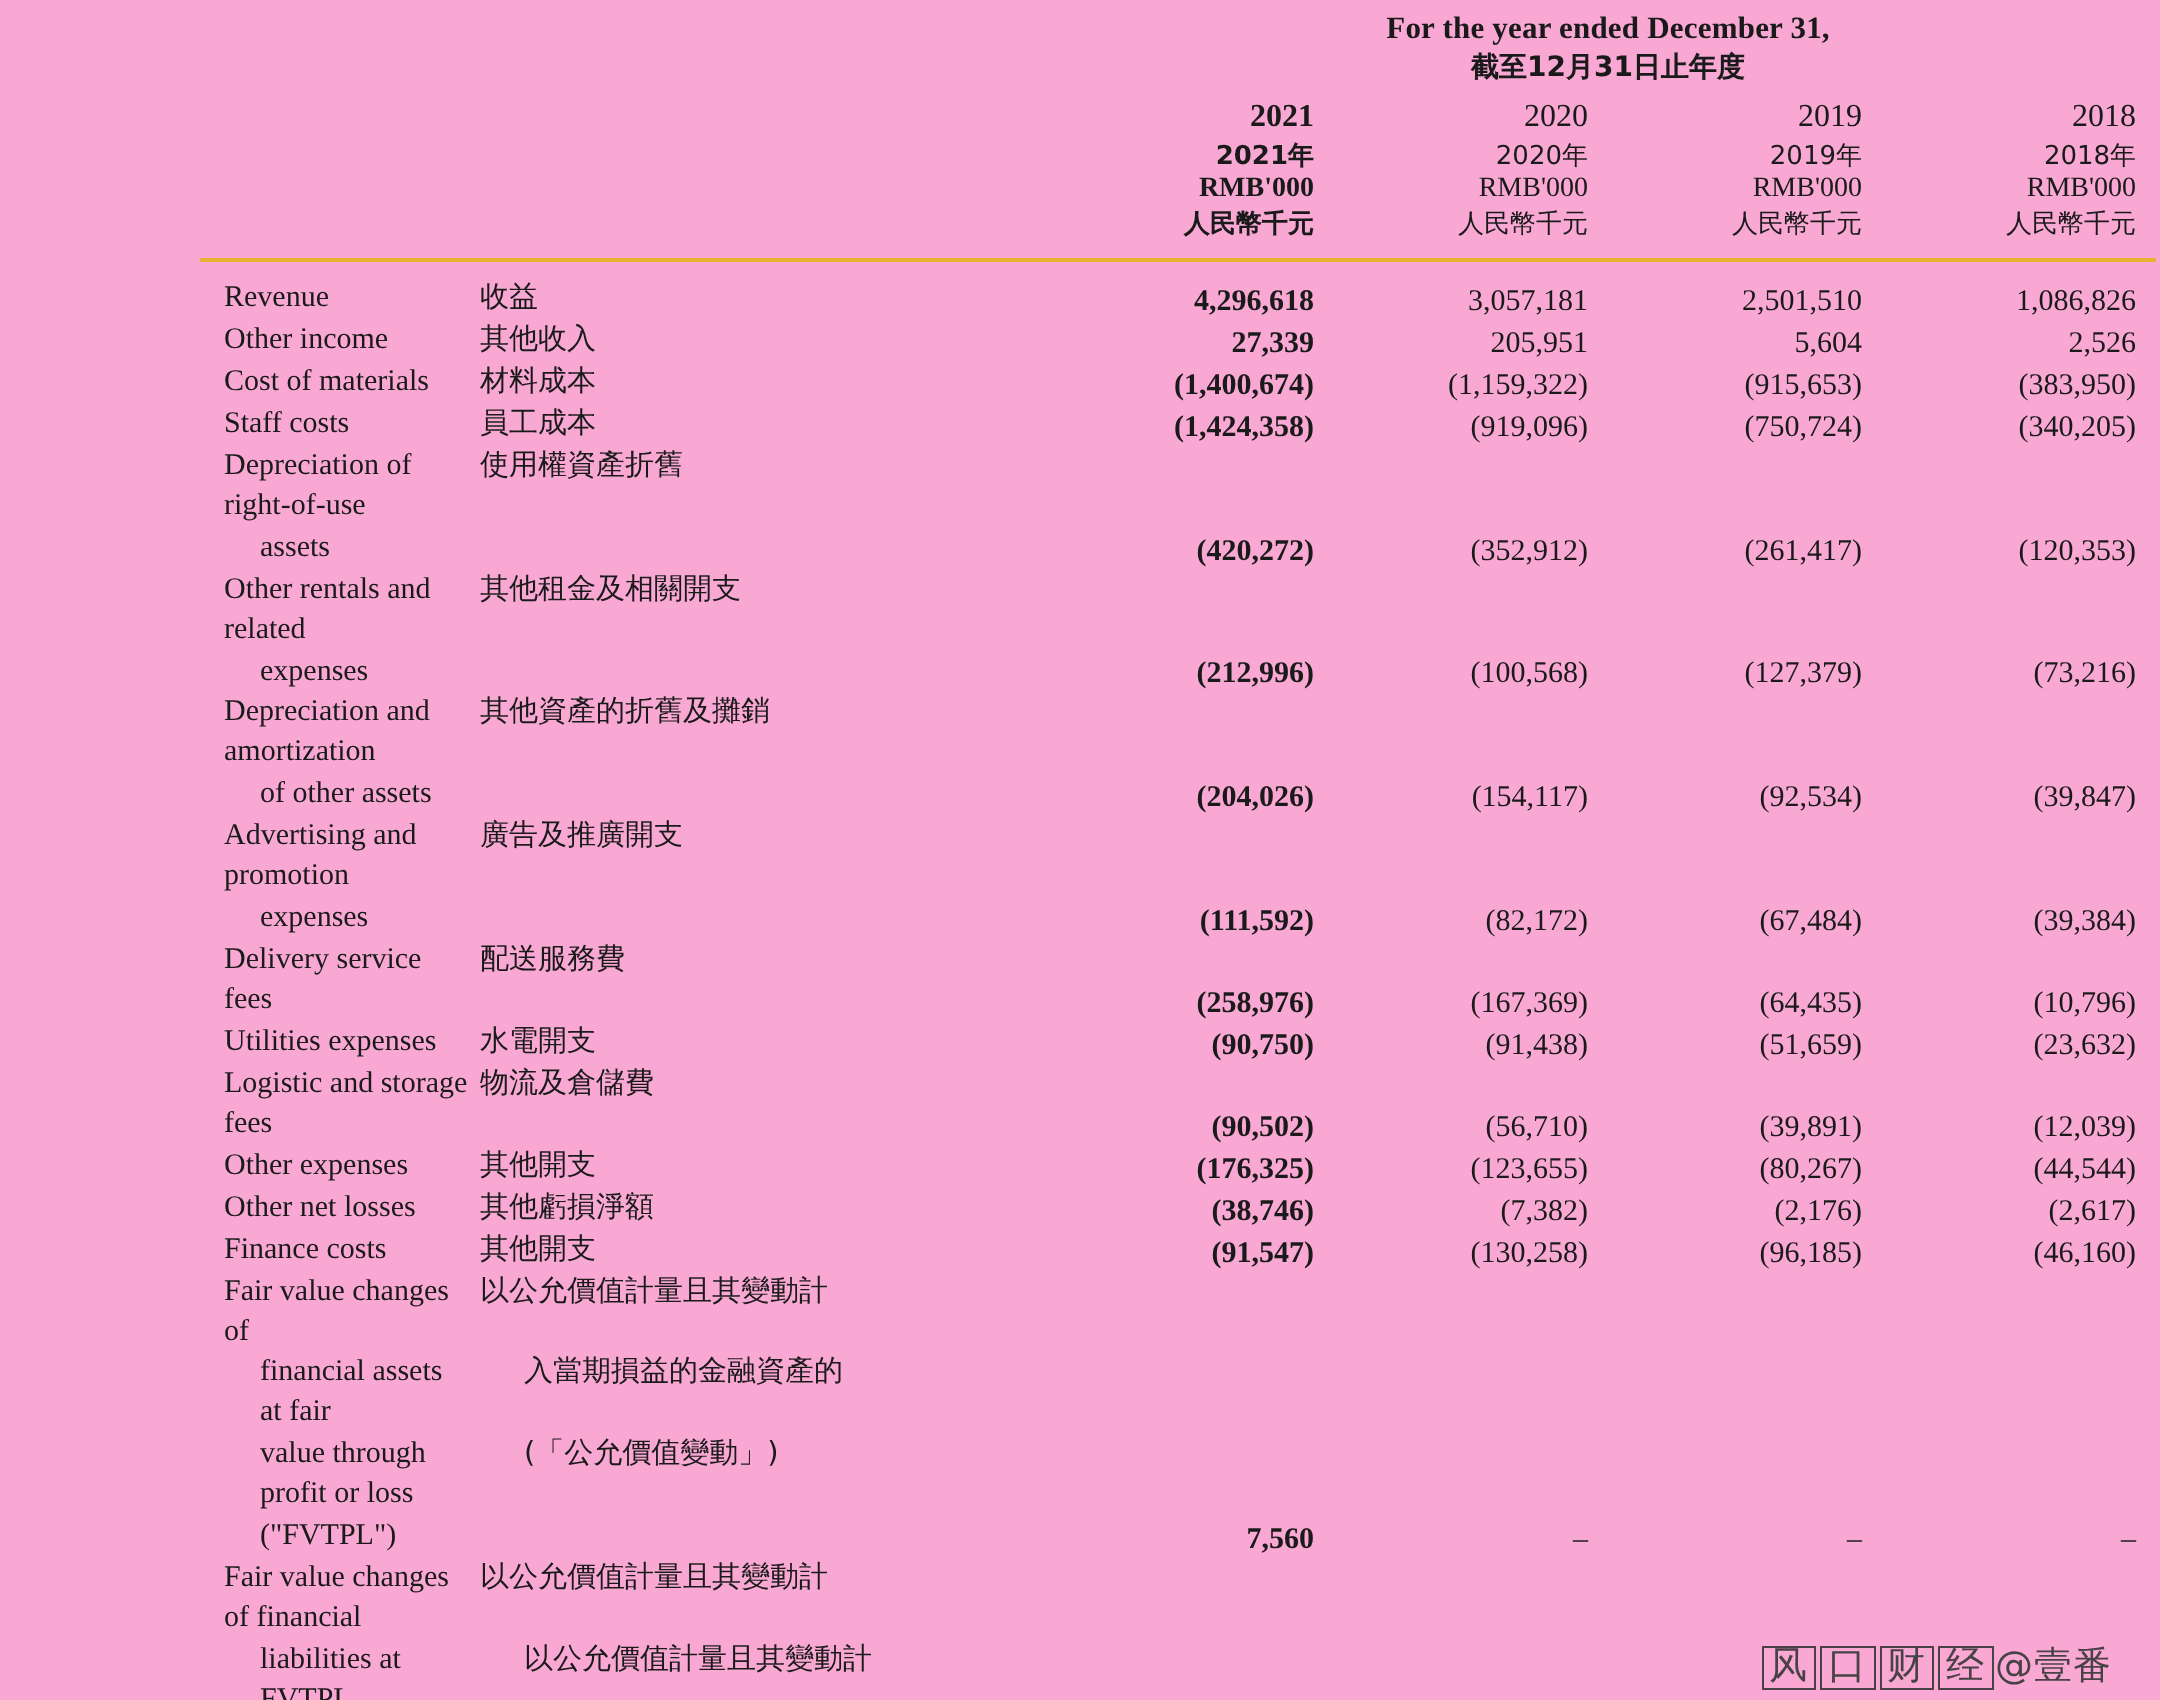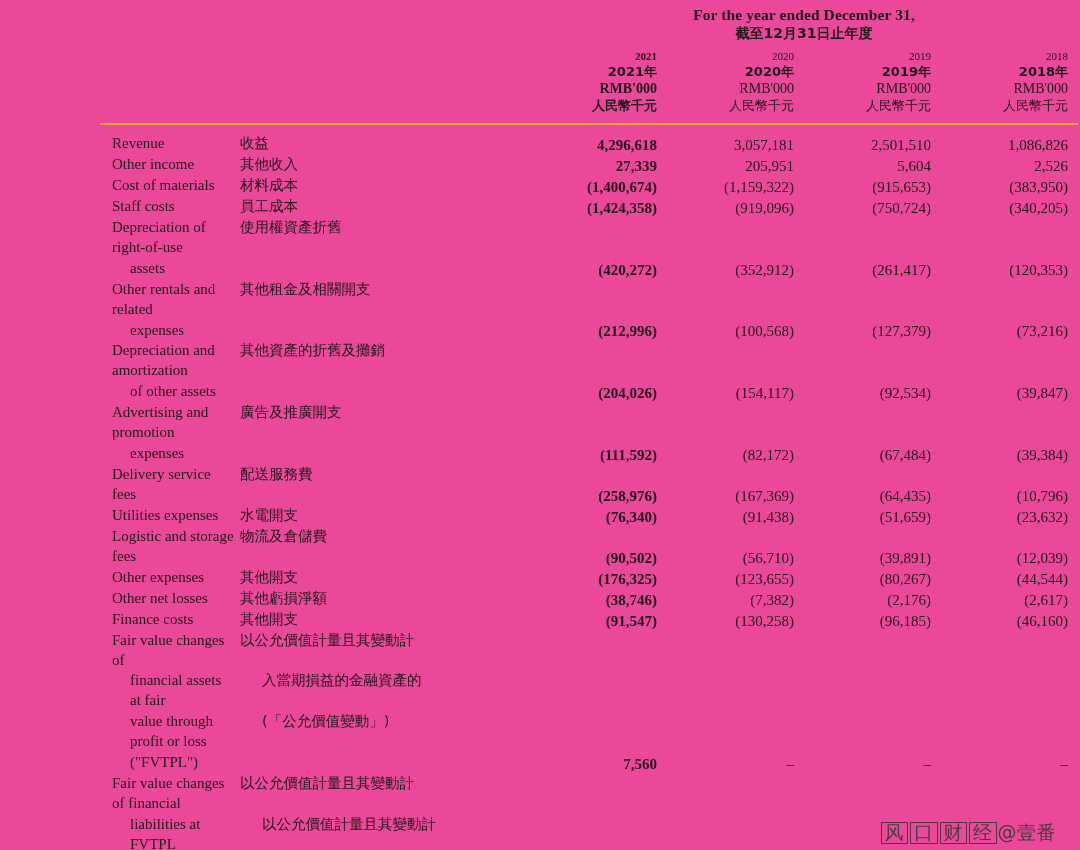--- a/index.html
+++ b/index.html
@@ -7,21 +7,21 @@
     margin: 0; padding: 0;
     width: 1080px; height: 850px;
     background: #ffffff;
     font-family: "Liberation Serif", serif;
     color: #1a1a1a;
   }
   #page {
     position: relative;
     width: 1080px; height: 850px;
     overflow: hidden;
-    background: #ec4899;
+    background: #f9a8d4;
   }
 
   table.fin {
     width: 1080px;
     border-collapse: collapse;
     table-layout: fixed;
   }
   col.c-en  { width: 240px; }
   col.c-zh  { width: 290px; }
   col.c-num { width: 137px; }
@@ -37,28 +37,27 @@
   .hdr-title-zh {
     text-align: center;
     font-weight: bold;
     font-size: 14px;
     padding: 1px 0 6px 0;
     font-family: "DejaVu Sans", sans-serif;
     margin-top: 32px;
   }
   .yr {
     text-align: right;
-    font-size: 11px;
+    font-size: 16px;
     padding: 1px 10px 0 0;
     white-space: nowrap;
   }
   .yr-zh {
     font-family: "DejaVu Sans", sans-serif;
     font-size: 13px;
-    font-weight: bold;
   }
   .cur {
     text-align: right;
     font-size: 14px;
     padding: 0 10px 0 0;
     white-space: nowrap;
   }
   .cur-zh {
     font-family: "DejaVu Sans", sans-serif;
     font-size: 13px;
@@ -310,21 +309,21 @@
           <td class="zh">配送服務費</td>
           <td class="num b">(258,976)</td>
           <td class="num">(167,369)</td>
           <td class="num">(64,435)</td>
           <td class="num">(10,796)</td>
           <td></td>
         </tr>
         <tr>
           <td class="en">Utilities expenses</td>
           <td class="zh">水電開支</td>
-          <td class="num b">(76,340)</td>
+          <td class="num b">(90,750)</td>
           <td class="num">(91,438)</td>
           <td class="num">(51,659)</td>
           <td class="num">(23,632)</td>
           <td></td>
         </tr>
         <tr>
           <td class="en">Logistic and storage fees</td>
           <td class="zh">物流及倉儲費</td>
           <td class="num b">(90,502)</td>
           <td class="num">(56,710)</td>

